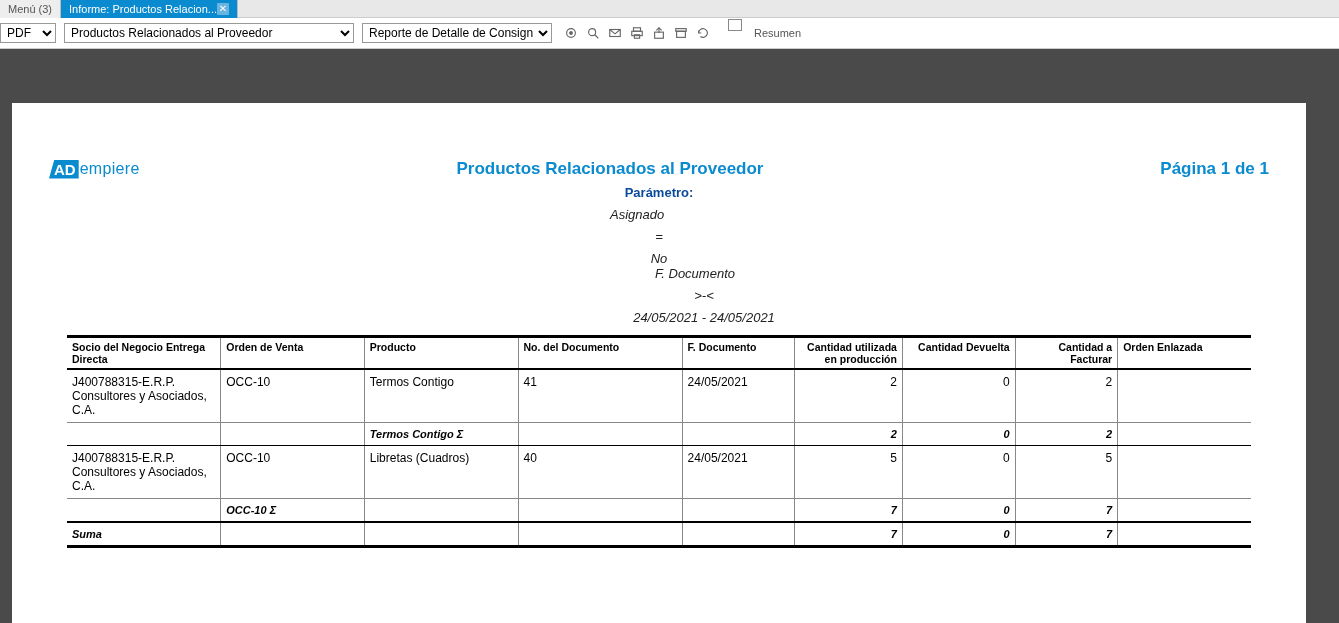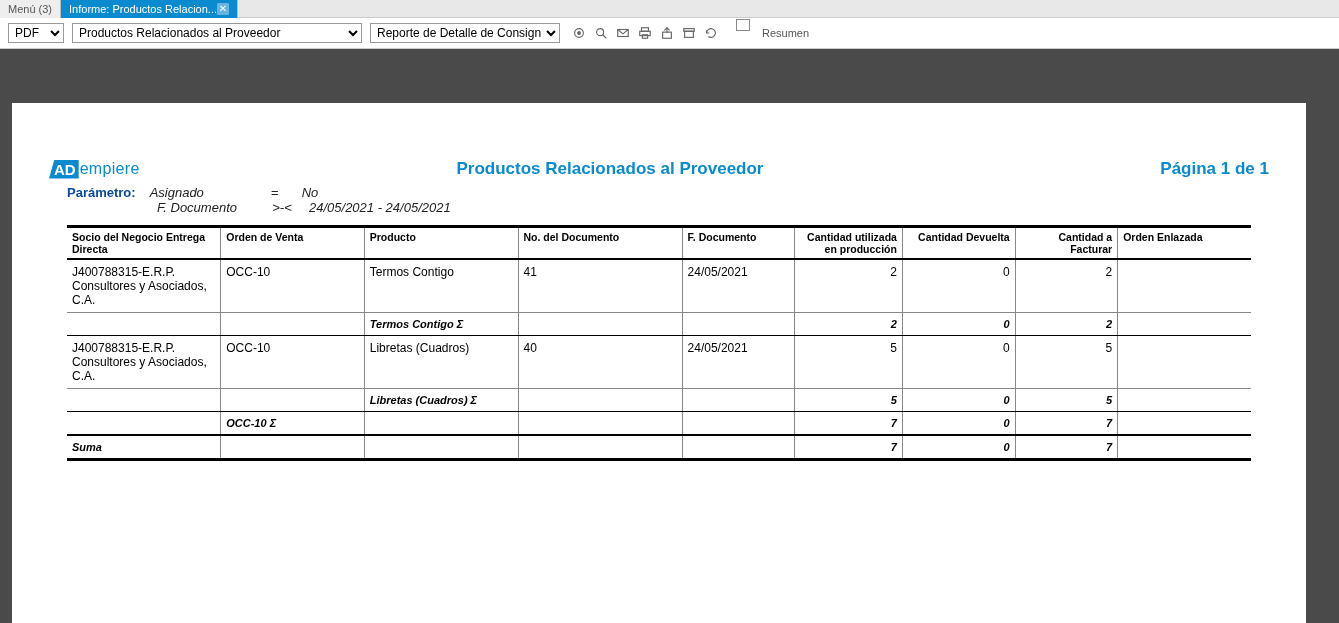--- a/index.html
+++ b/index.html
@@ -5,21 +5,21 @@
   * { box-sizing: border-box; }
   html, body { margin: 0; padding: 0; font-family: Arial, Helvetica, sans-serif; background: #fff; font-size: 13px; }
   
   
   .tabs { display: flex; align-items: center; background: #e8e8e8; height: 18px; font-size: 11px; border-bottom: 1px solid #ccc; }
   .tab { padding: 1px 8px; height: 18px; line-height: 16px; border-right: 1px solid #bbb; background: #eee; color: #555; cursor: pointer; }
   .tab.active { background: #0A8ACF; color: #fff; display: flex; align-items: center; gap: 0; }
   .tab.active .close-x { width: 12px; height: 12px; display: inline-flex; align-items: center; justify-content: center; background: #68b4e0; color: #fff; font-size: 10px; border-radius: 1px; cursor: pointer; }
   
   
-  .toolbar { display: flex; align-items: center; gap: 8px; padding: 5px 8px; border-bottom: 1px solid #ccc; }
+  .toolbar { display: flex; align-items: center; gap: 8px; padding: 5px 0; border-bottom: 1px solid #ccc; }
   .toolbar select { font-size: 12px; padding: 1px 2px; border: 1px solid #999; background: #fff; }
   .sel-pdf { width: 56px; }
   .sel-report { width: 290px; }
   .sel-detail { width: 190px; }
   .tb-icons { display: flex; align-items: center; gap: 8px; margin-left: 4px; }
   .tb-icon { width: 14px; height: 14px; color: #555; display: inline-flex; align-items: center; justify-content: center; cursor: pointer; }
   .tb-icon svg { width: 14px; height: 14px; stroke: #666; fill: none; stroke-width: 1.3; }
   .resumen-wrap { display: flex; align-items: flex-start; gap: 12px; margin-left: 10px; font-size: 11px; color: #555; }
   .resumen-box { width: 14px; height: 12px; border: 1px solid #888; background: #fff; margin-top: -8px; }
   
@@ -29,21 +29,21 @@
   
   
   .rpt-row1 { display: flex; align-items: center; padding: 0 37px; }
   .logo { display: flex; align-items: center; font-size: 16px; color: #0A8ACF; gap: 0; }
   .logo-mark { background: #0A8ACF; color: #fff; font-weight: bold; padding: 1px 3px 1px 5px; font-size: 15px; clip-path: polygon(18% 0, 100% 0, 100% 100%, 0 100%); margin-right: 1px; }
   .logo-text { color: #0A8ACF; font-weight: 400; letter-spacing: .3px; }
   .rpt-title { flex: 1; text-align: center; font-size: 17px; color: #0A8ACF; font-weight: bold; margin-left: -80px; }
   .rpt-page { font-size: 17px; color: #0A8ACF; font-weight: bold; }
   
   .params { padding: 6px 55px 10px 55px; font-family: Verdana, sans-serif; font-size: 13px; }
-  .param-line { display: flex; gap: 14px; align-items: center; }
+  .param-line { display: flex; gap: 7px; align-items: center; flex-direction: column; }
   .param-label { color: #0A4A9A; font-weight: bold; }
   .param-name { font-style: italic; color: #222; min-width: 98px; }
   .param-op { font-style: italic; color: #222; width: 26px; text-align: center; }
   .param-val { font-style: italic; color: #222; }
   .indent { margin-left: 90px; }
   
   
   .tbl-wrap { padding: 0 55px; }
   table.rpt { width: 100%; border-collapse: collapse; table-layout: fixed; font-family: Verdana, sans-serif; }
   table.rpt thead { border-top: 3px solid #000; border-bottom: 2px solid #000; margin-left: 44px; }
@@ -219,31 +219,20 @@
             <td>Libretas (Cuadros)</td>
             <td>40</td>
             <td>24/05/2021</td>
             <td class="num">5</td>
             <td class="num">0</td>
             <td class="num">5</td>
             <td></td>
           </tr>
           <tr class="sum">
             <td></td>
-              <td></td>
-            <td>Libretas (Cuadros) Σ</td>
-            <td></td>
-              <td></td>
-            <td class="num">5</td>
-            <td class="num">0</td>
-            <td class="num">5</td>
-            <td></td>
-          </tr>
-          <tr class="sum">
-            <td></td>
             <td>OCC-10 Σ</td>
             <td></td>
               <td></td>
               <td></td>
             <td class="num">7</td>
             <td class="num">0</td>
             <td class="num">7</td>
             <td></td>
           </tr>
           <tr class="sum grand">

